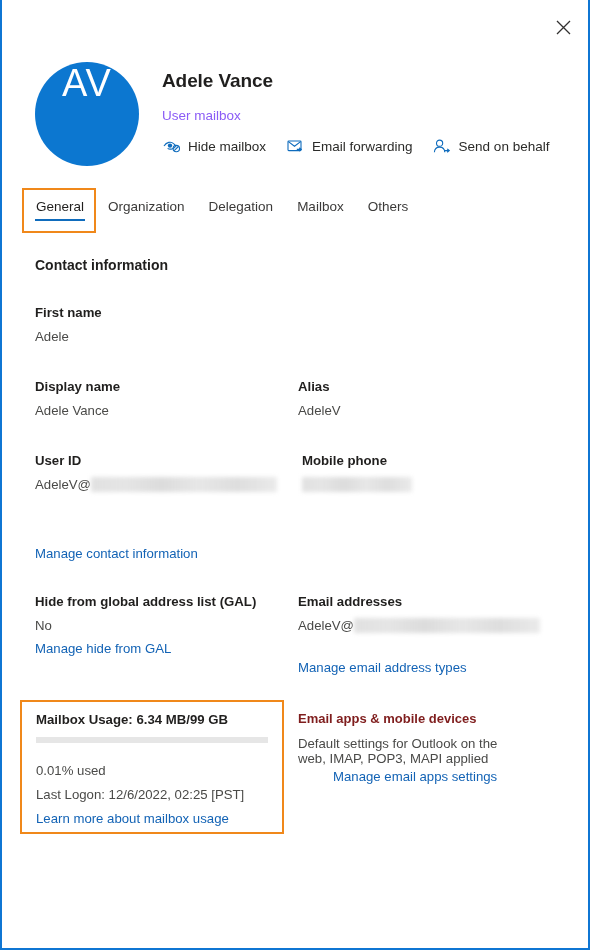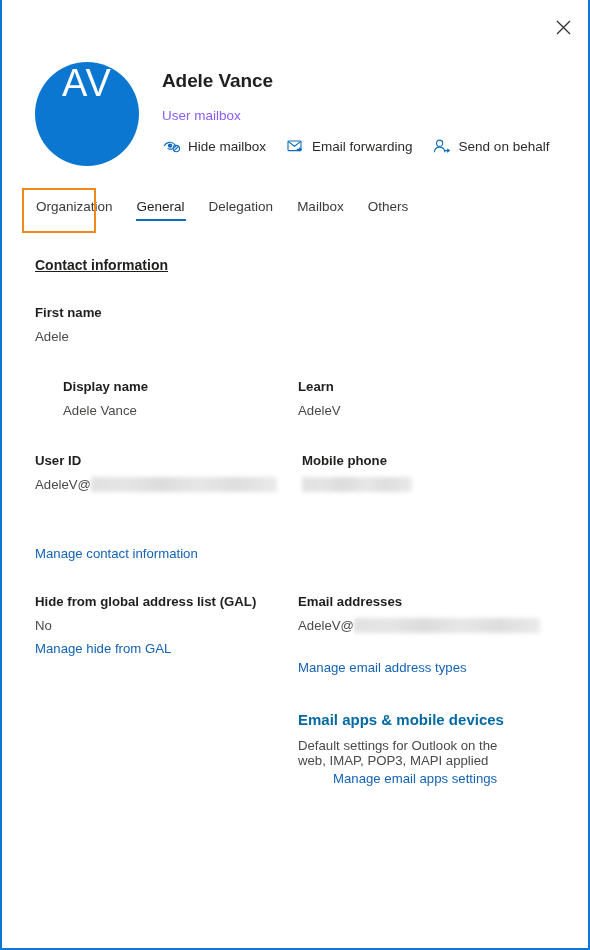--- a/index.html
+++ b/index.html
@@ -84,21 +84,21 @@
   }
   .tab-highlight {
     position: absolute;
     left: 20px; top: 188px; width: 74px; height: 45px;
     border: 2px solid #f0881a; pointer-events: none;
   }
 
   
   .section-title {
     position: absolute; left: 33px; top: 257px;
-    font-size: 14px; font-weight: bold; color: #201f1e; text-decoration: underline;
+    font-size: 14px; font-weight: bold; color: #201f1e;
   }
   .field { position: absolute; }
   .field .lbl {
     font-size: 13.2px; font-weight: bold; color: #201f1e;
     white-space: nowrap;
   }
   .field .val {
     font-size: 13.2px; color: #4a4a48; margin-top: 9px;
     display: flex; align-items: center; white-space: nowrap;
   }
@@ -143,21 +143,21 @@
   .usage-logon {
     position: absolute; left: 14px; top: 85px;
     font-size: 13.2px; color: #4a4a48; white-space: nowrap;
   }
   .usage-link {
     position: absolute; left: 14px; top: 109px;
   }
 
   
   .apps { position: absolute; left: 296px; top: 711px; width: 240px; }
-  .apps .lbl { font-size: 15px; font-weight: bold; color: #0369a1; }
+  .apps .lbl { font-size: 13px; font-weight: bold; color: #7f1d1d; }
   .apps .desc {
     font-size: 13.2px; color: #4a4a48; margin-top: 10px;
     line-height: 15px; width: 222px;
   }
   .apps .lnk { margin-top: 3px; margin-left: 35px; }
 </style>
 </head>
 <body>
 
 <div id="panel">
@@ -211,52 +211,52 @@
             </svg>
           </span>
           <span>Send on behalf</span>
         </div>
 
       </div>
     </div>
   </div>
 
   <div class="tabs">
-    <div class="tab">
-      <span>Organization</span>
-    </div>
     <div class="tab sel">
       <span>General</span>
       <span class="underline"></span>
     </div>
     <div class="tab">
+      <span>Organization</span>
+    </div>
+    <div class="tab">
       <span>Delegation</span>
     </div>
     <div class="tab">
       <span>Mailbox</span>
     </div>
     <div class="tab">
       <span>Others</span>
     </div>
   </div>
   <div class="tab-highlight"></div>
 
   <div class="section-title">Contact information</div>
 
   <div class="field" style="left:33px; top:305px;">
     <div class="lbl">First name</div>
     <div class="val">Adele</div>
   </div>
 
-  <div class="field" style="left:33px; top:379px;margin-left:28px;">
+  <div class="field" style="left:33px; top:379px;">
     <div class="lbl">Display name</div>
     <div class="val">Adele Vance</div>
   </div>
   <div class="field" style="left:296px; top:379px;">
-    <div class="lbl">Learn</div>
+    <div class="lbl">Alias</div>
     <div class="val">AdeleV</div>
   </div>
 
   <div class="field" style="left:33px; top:453px;">
     <div class="lbl">User ID</div>
     <div class="val">
       <span>AdeleV@</span>
       <span class="redact" style="width:186px;"></span>
     </div>
   </div>
@@ -277,20 +277,29 @@
 
   <div class="field" style="left:296px; top:594px;">
     <div class="lbl">Email addresses</div>
     <div class="val">
       <span>AdeleV@</span>
       <span class="redact" style="width:186px;"></span>
     </div>
     <div class="link" style="margin-top:27px;">Manage email address types</div>
   </div>
 
+  <div class="usage-box">
+    <div class="usage-title">Mailbox Usage: 6.34 MB/99 GB</div>
+    <div class="usage-bar">
+      <div class="fill" id="usage-fill" style="width: 0.01%;"></div>
+    </div>
+    <div class="usage-used">0.01% used</div>
+    <div class="usage-logon">Last Logon: 12/6/2022, 02:25 [PST]</div>
+    <div class="link usage-link">Learn more about mailbox usage</div>
+  </div>
 
   <div class="apps">
     <div class="lbl">Email apps &amp; mobile devices</div>
     <div class="desc">Default settings for Outlook on the web, IMAP, POP3, MAPI applied</div>
     <div class="link lnk">Manage email apps settings</div>
   </div>
 
 </div>
 
 </body></html>

